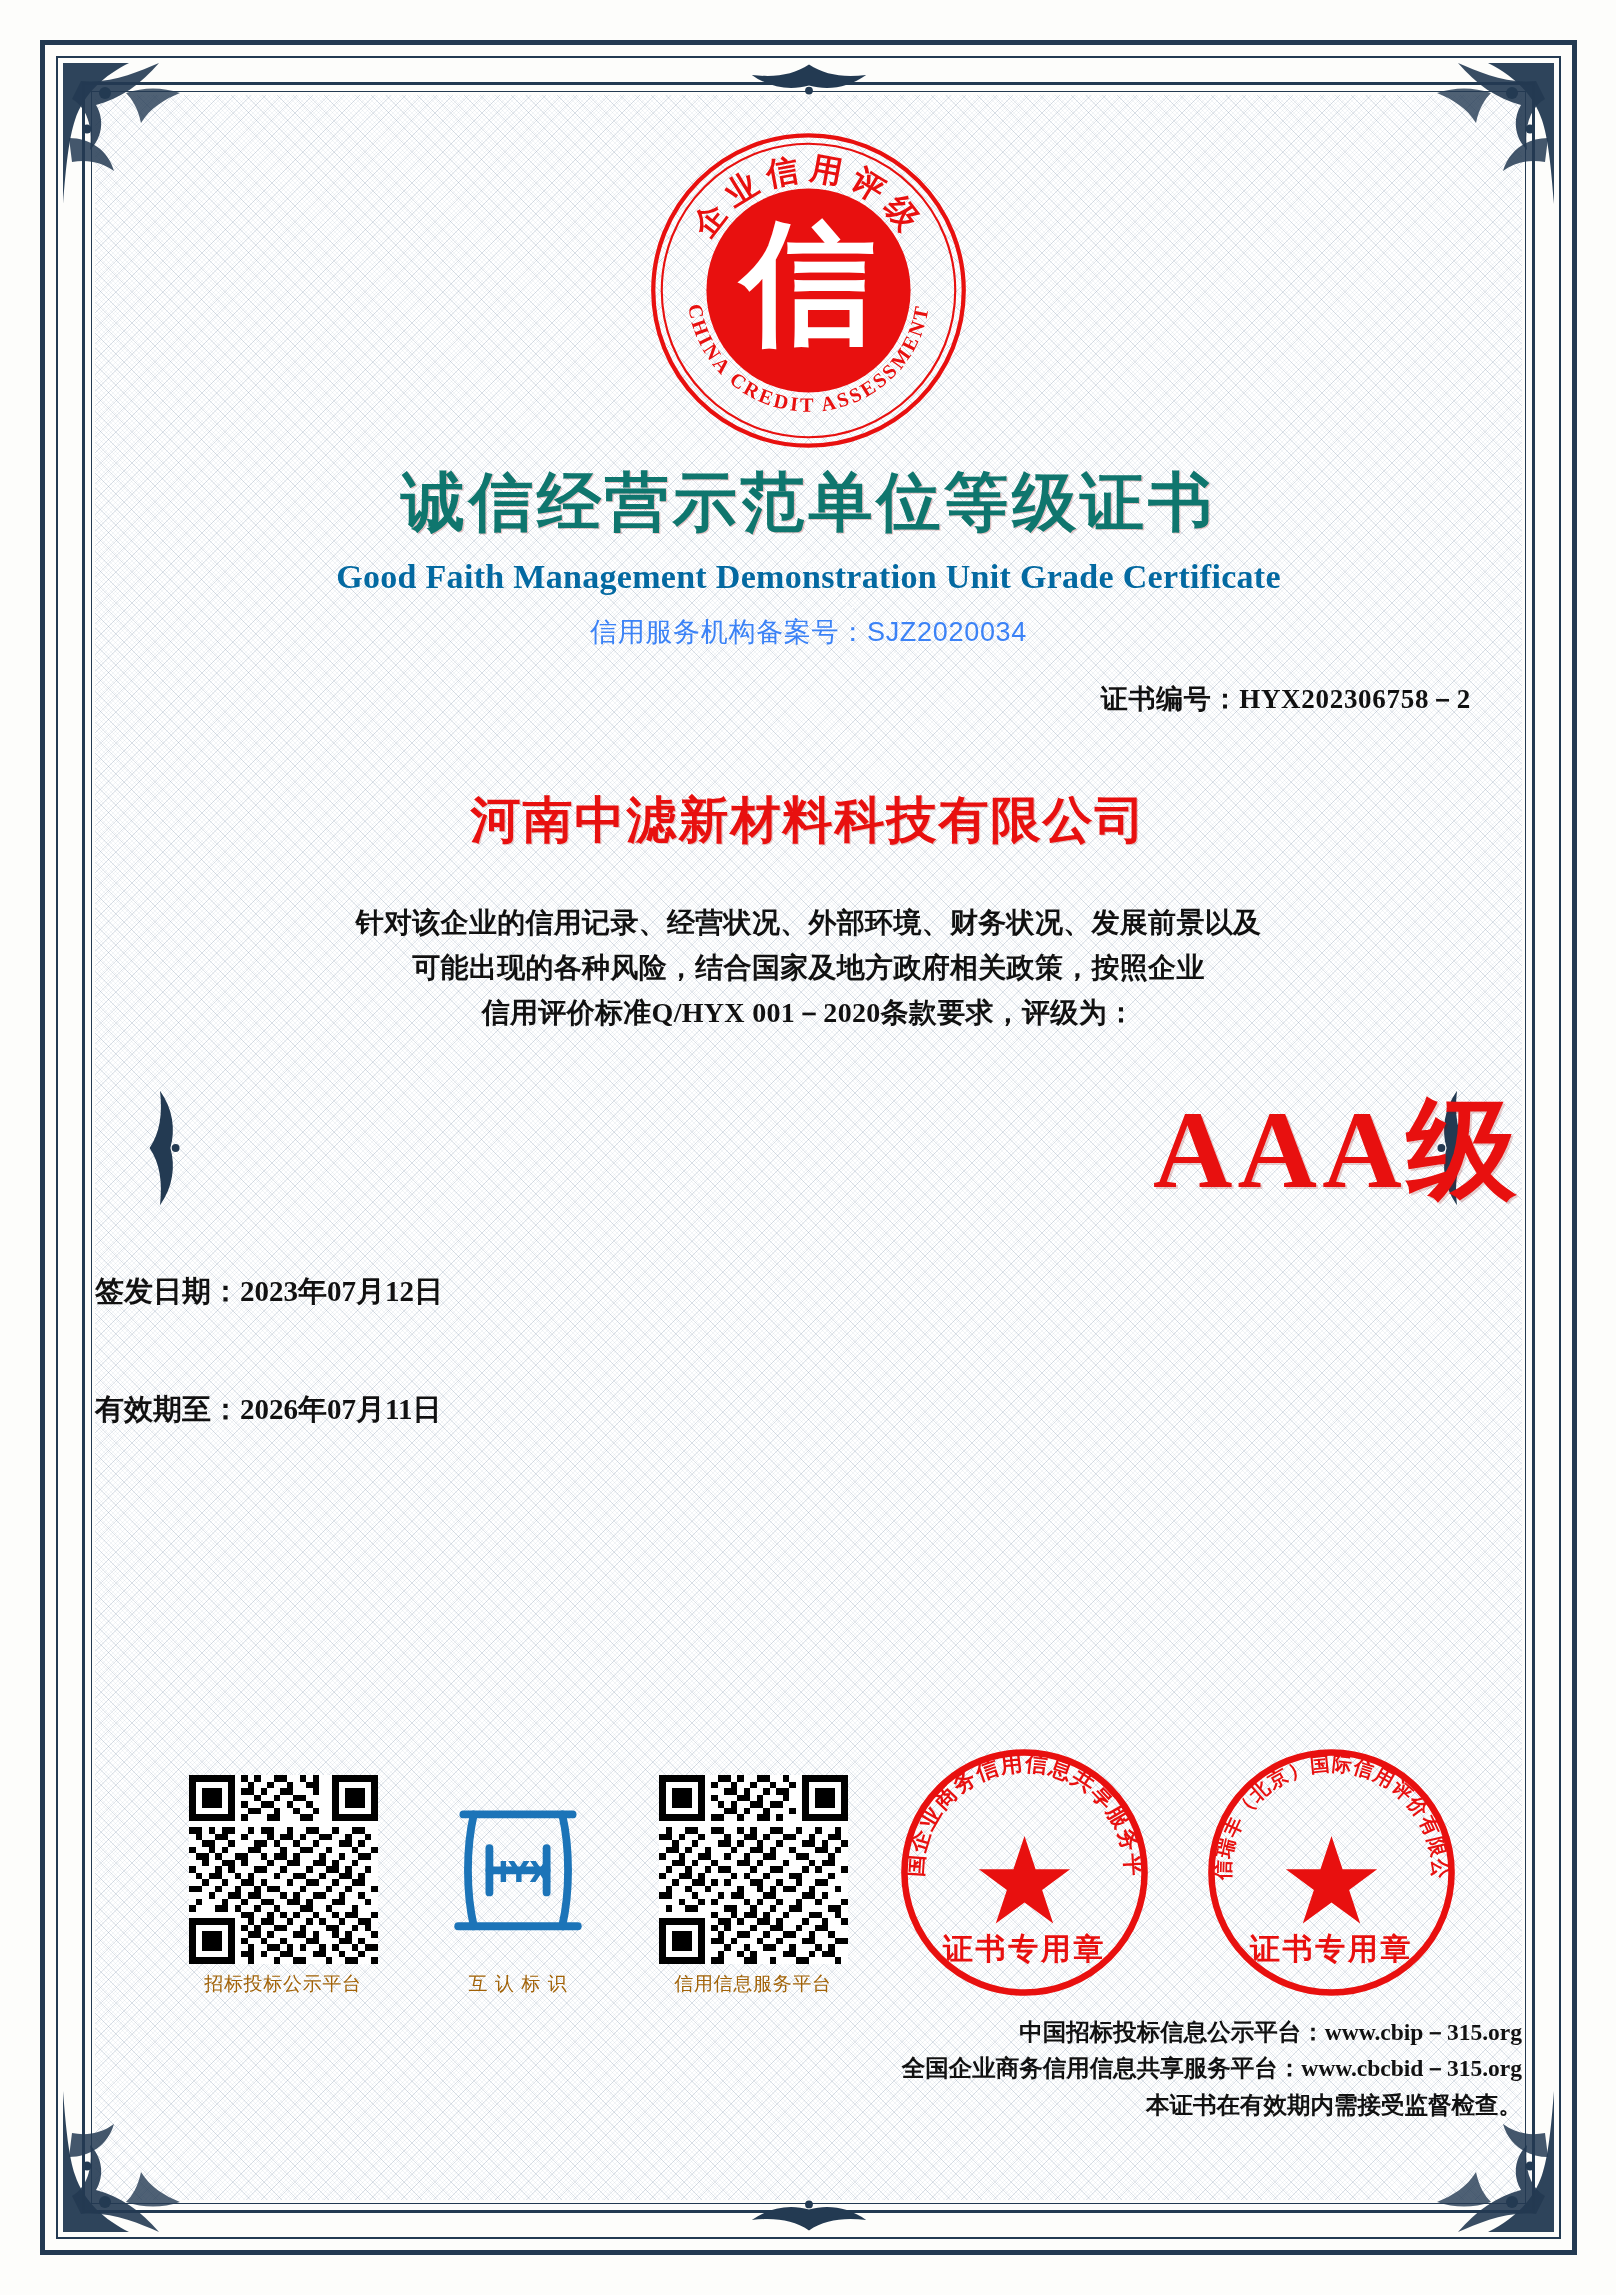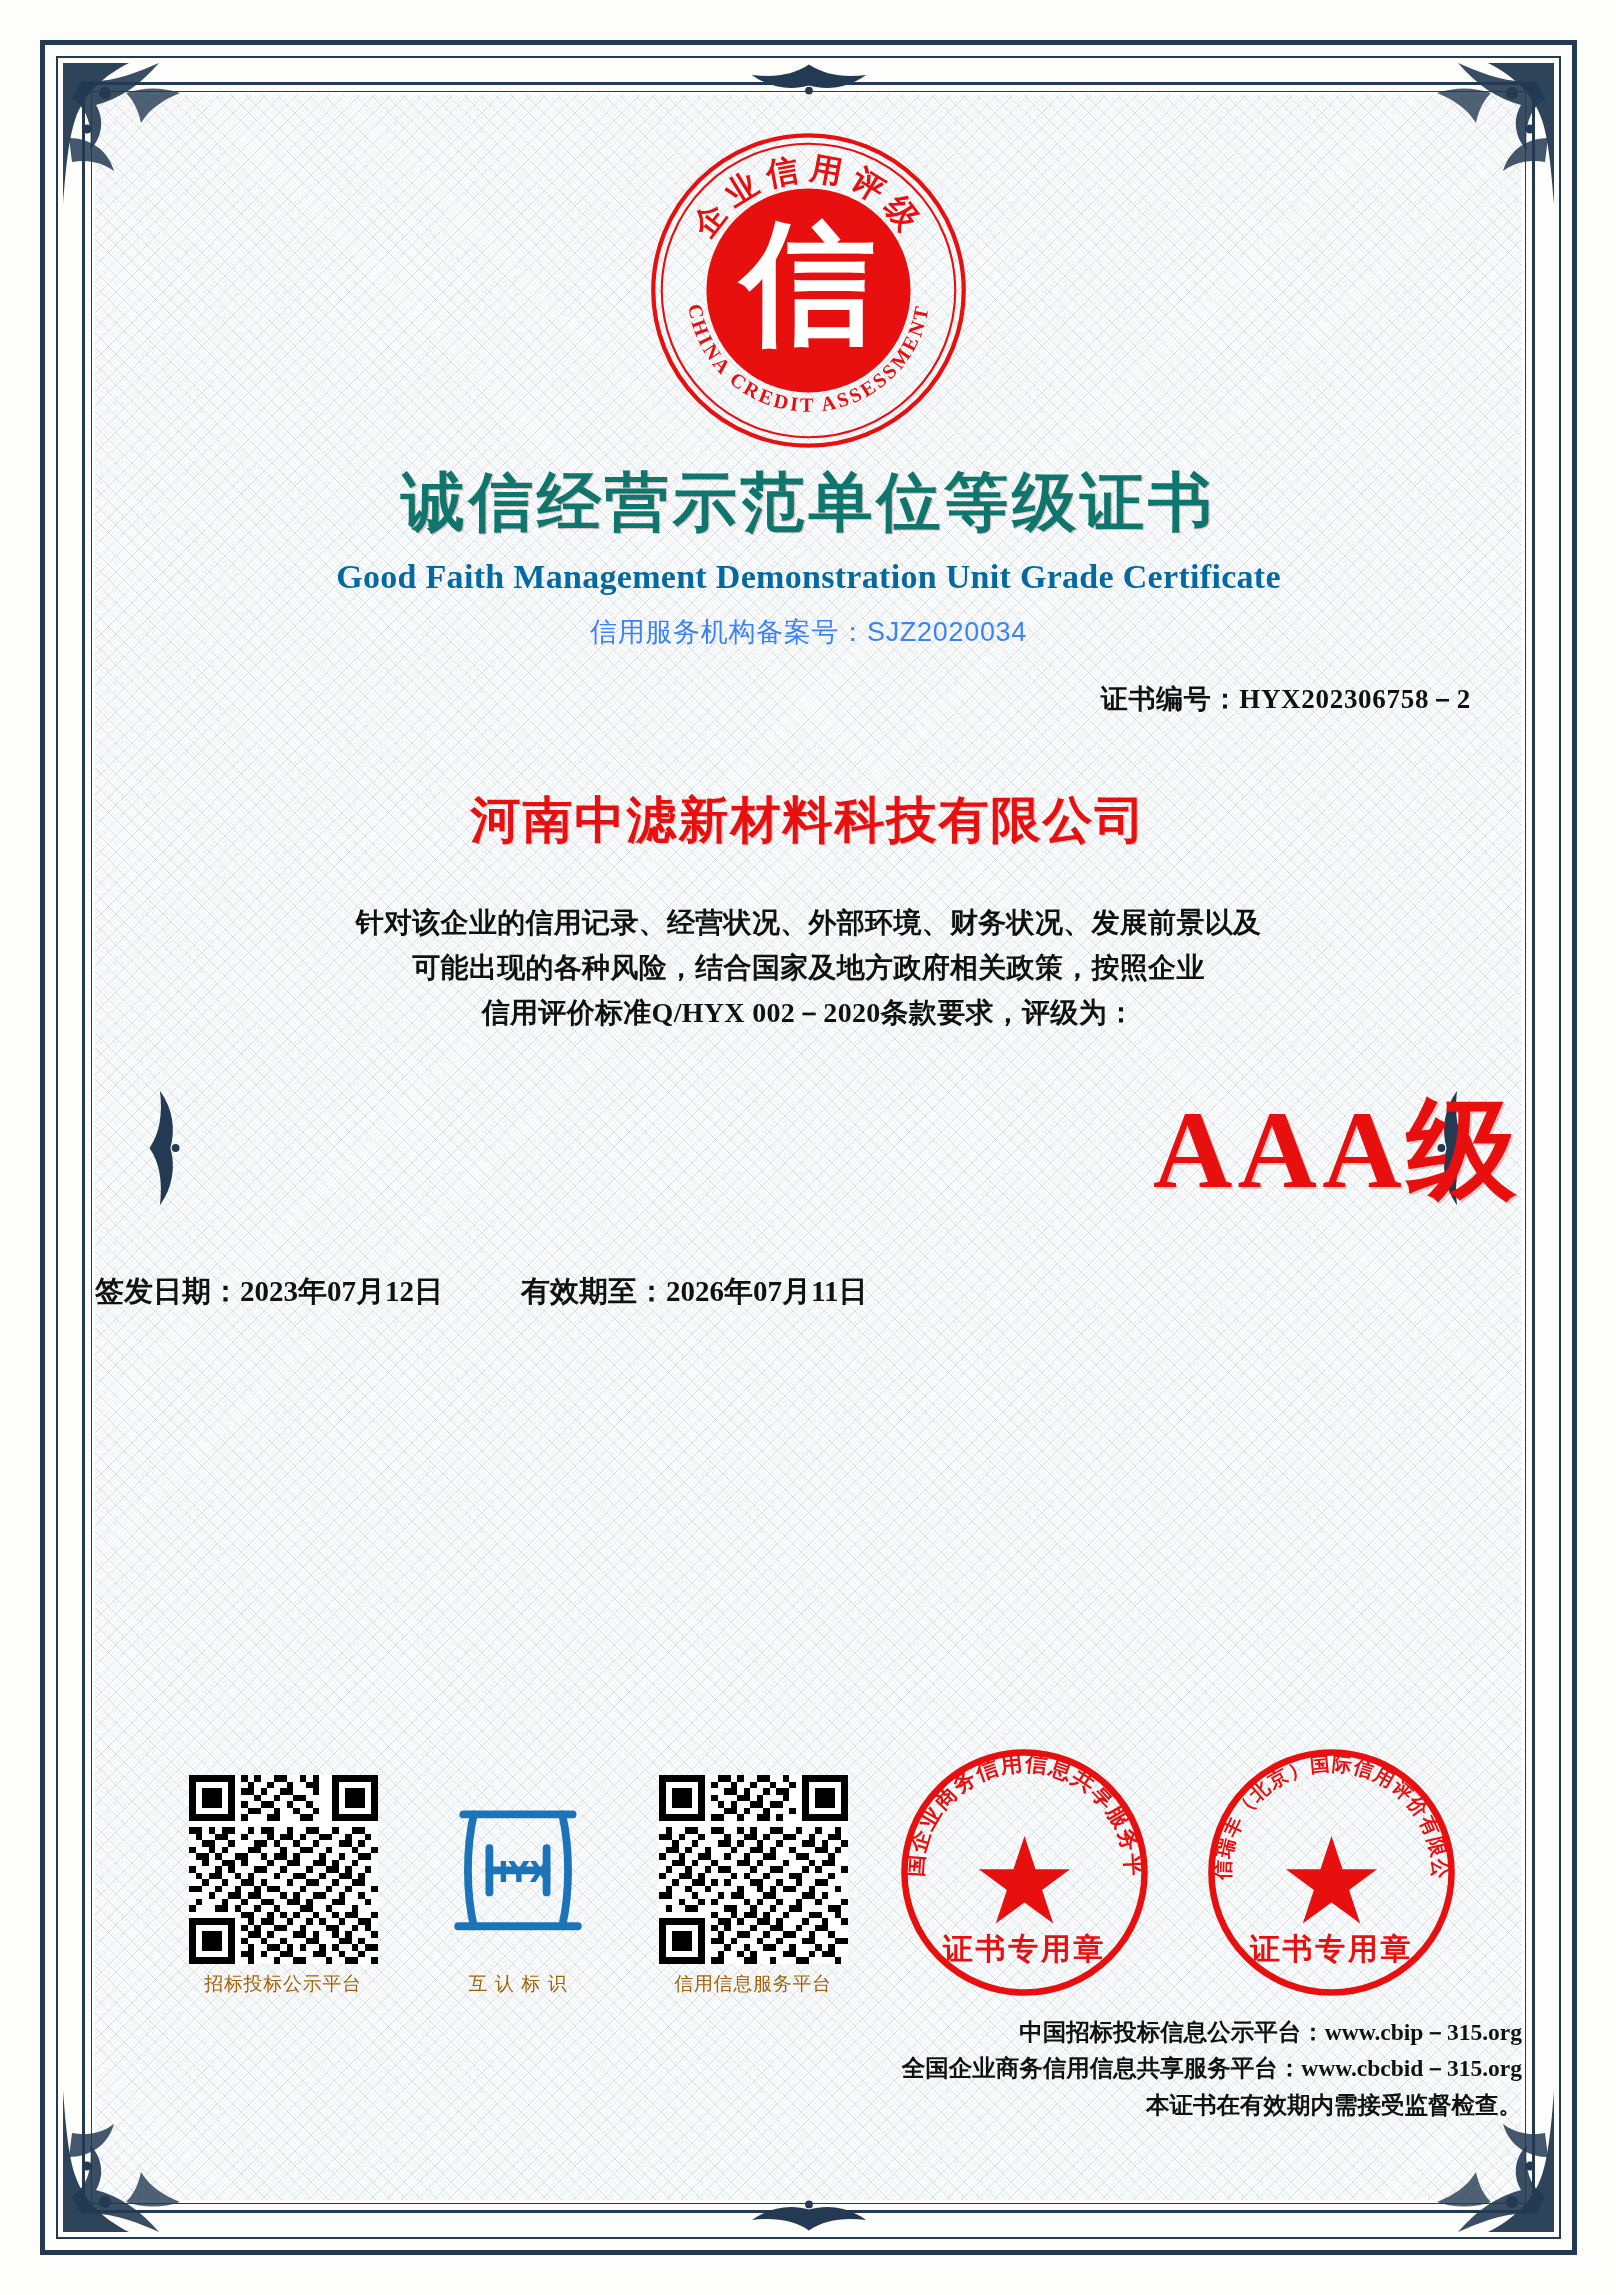--- a/index.html
+++ b/index.html
@@ -130,26 +130,27 @@
     font-family:"Liberation Serif", serif;
     font-weight:bold;
     font-size:110px;
     color:#e8100f;
     letter-spacing:5.2px;
     text-shadow:2px 2px 0 rgba(140,0,0,.18);
     text-align:right;
   }
   .dates{
     margin-top:47px;
-    display:flex;align-items:baseline;
+    display:flex;justify-content:center;align-items:baseline;
     gap:78px;
     font-family:"Liberation Serif", serif;
     font-weight:bold;
     font-size:29px;
     color:#111;
+    flex-direction:column;
   }
 
   
   .lower{
     position:absolute;left:0;right:0;bottom:77px;
   }
   .badges{
     display:flex;align-items:flex-end;justify-content:center;
     gap:46px;
     padding-left:33px;
@@ -287,21 +288,21 @@
     <div class="title-cn">诚信经营示范单位等级证书</div>
     <div class="title-en">Good Faith Management Demonstration Unit Grade Certificate</div>
     <div class="filing-no">信用服务机构备案号：SJZ2020034</div>
     <div class="cert-no">证书编号：HYX202306758－2</div>
 
     <div class="company">河南中滤新材料科技有限公司</div>
 
     <div class="body-text">
       <div>针对该企业的信用记录、经营状况、外部环境、财务状况、发展前景以及</div>
       <div>可能出现的各种风险，结合国家及地方政府相关政策，按照企业</div>
-      <div>信用评价标准Q/HYX 002－2020条款要求，评级为：</div>
+      <div>信用评价标准Q/HYX 001－2020条款要求，评级为：</div>
     </div>
 
     <div class="grade">AAA级</div>
 
     <div class="dates">
       <div>
         <span>签发日期：</span><span>2023年07月12日</span>
       </div>
       <div>
         <span>有效期至：</span><span>2026年07月11日</span>

